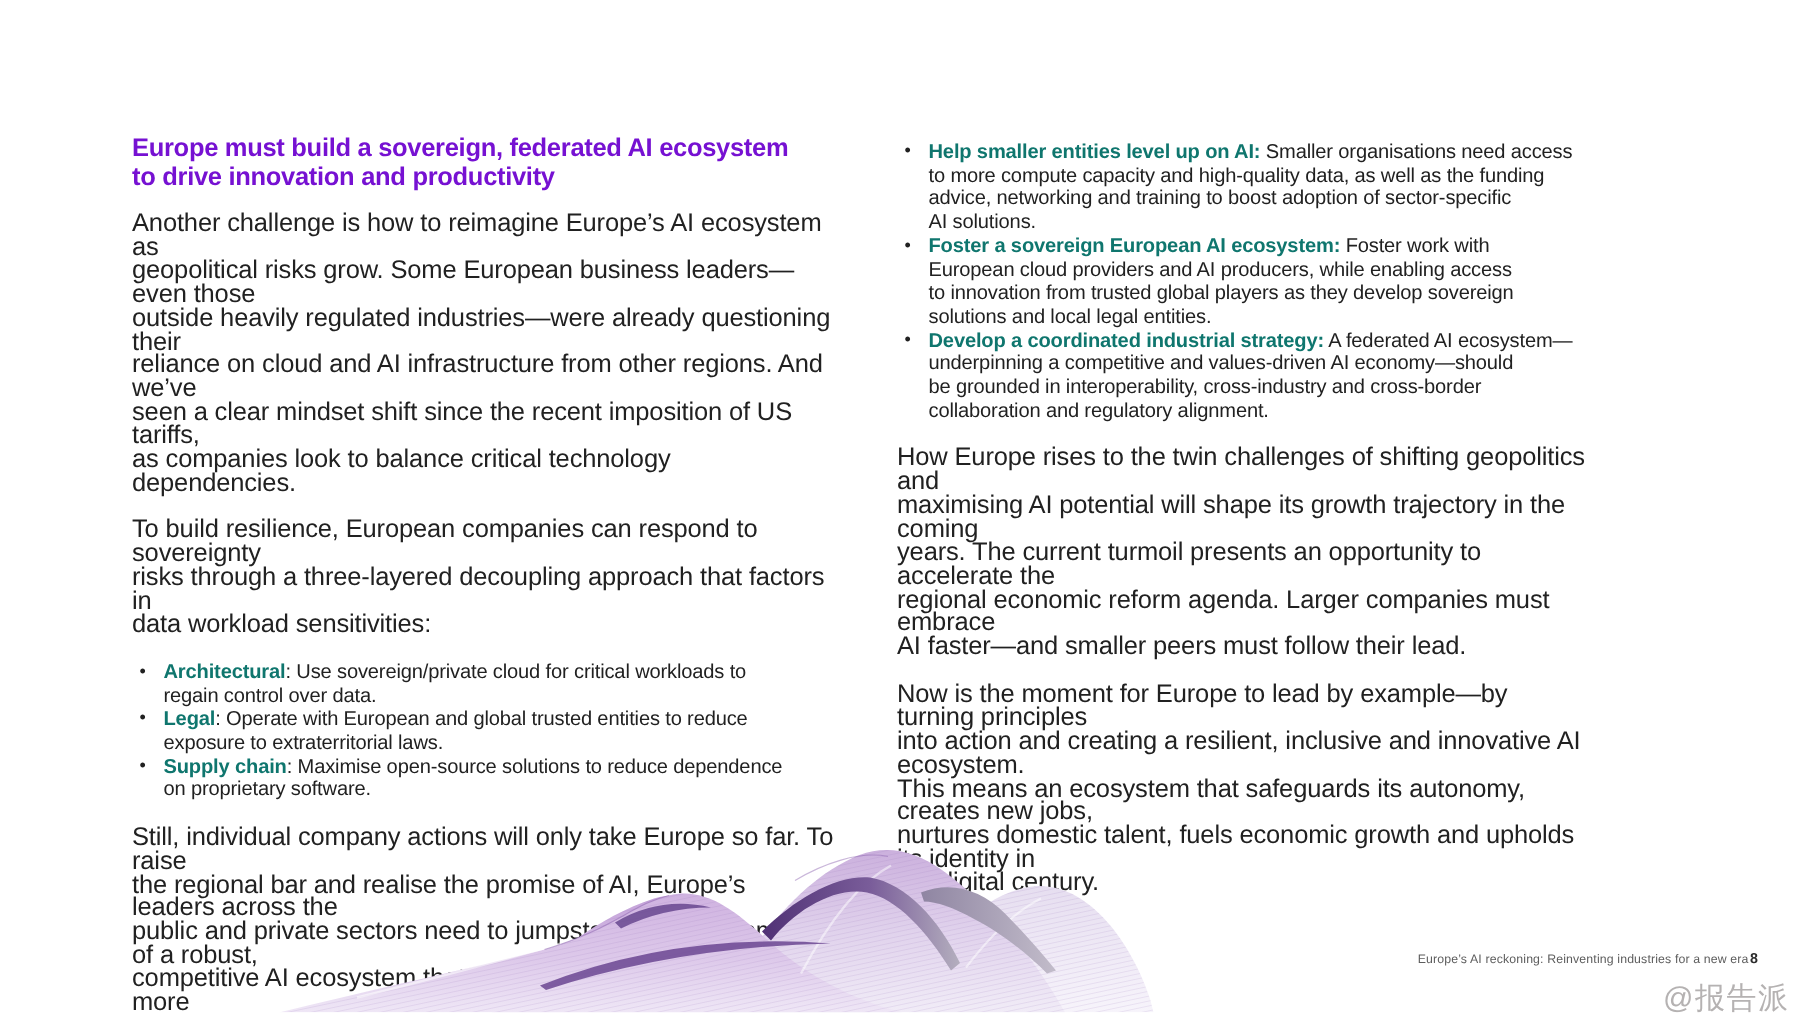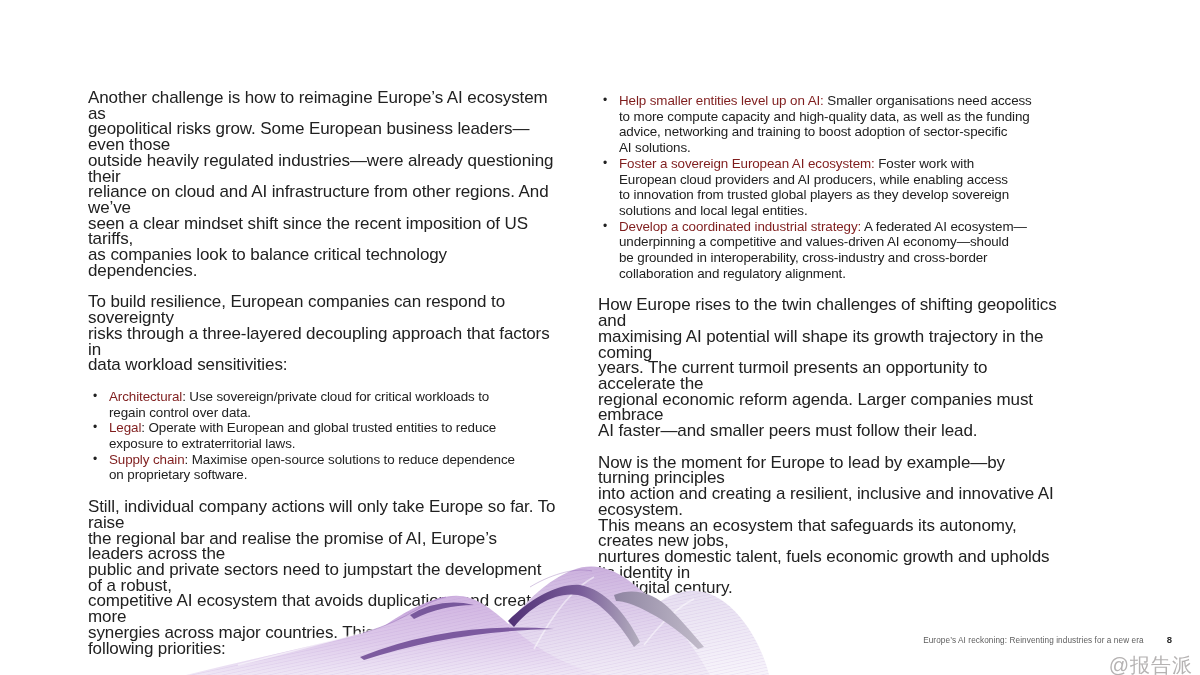--- a/index.html
+++ b/index.html
@@ -41,40 +41,40 @@
     color: #212121;
   }
   .bullet .bullet-text {
     flex: 1;
     font-size: 13.4px;
     line-height: 15.7px;
     letter-spacing: -0.1px;
     white-space: pre-line;
     color: #212121;
   }
-  .bullet .bullet-text b { font-weight: 400; color: #7f1d1d; }
+  .bullet .bullet-text b { font-weight: 700; color: #0f766e; }
 
   .decoration {
     position: absolute;
     left: 178px;
     top: 527px;
     width: 610px;
     height: 148px;
     pointer-events: none;
   }
 
   .footer {
     position: absolute;
     top: 634px;
     left: 0;
     width: 1172px;
     display: flex;
     justify-content: flex-end;
     align-items: baseline;
-    gap: 23px;
+    gap: 1px;
   }
   .footer .report-title {
     font-size: 8.2px;
     color: #5d5d5d;
     letter-spacing: 0.1px;
   }
   .footer .page-number {
     font-size: 9.5px;
     font-weight: 700;
     color: #2b2b2b;
@@ -89,20 +89,22 @@
     letter-spacing: 1px;
     font-weight: 400;
   }
 </style>
 </head>
 <body>
 
 <div class="page">
 
   <div class="col col-left">
+    <h1 class="doc-title pre">Europe must build a sovereign, federated AI ecosystem
+to drive innovation and productivity</h1>
 
     <p class="para pre">Another challenge is how to reimagine Europe’s AI ecosystem as
 geopolitical risks grow. Some European business leaders—even those
 outside heavily regulated industries—were already questioning their
 reliance on cloud and AI infrastructure from other regions. And we’ve
 seen a clear mindset shift since the recent imposition of US tariffs,
 as companies look to balance critical technology dependencies.</p>
     <p class="para pre">To build resilience, European companies can respond to sovereignty
 risks through a three-layered decoupling approach that factors in
 data workload sensitivities:</p>

